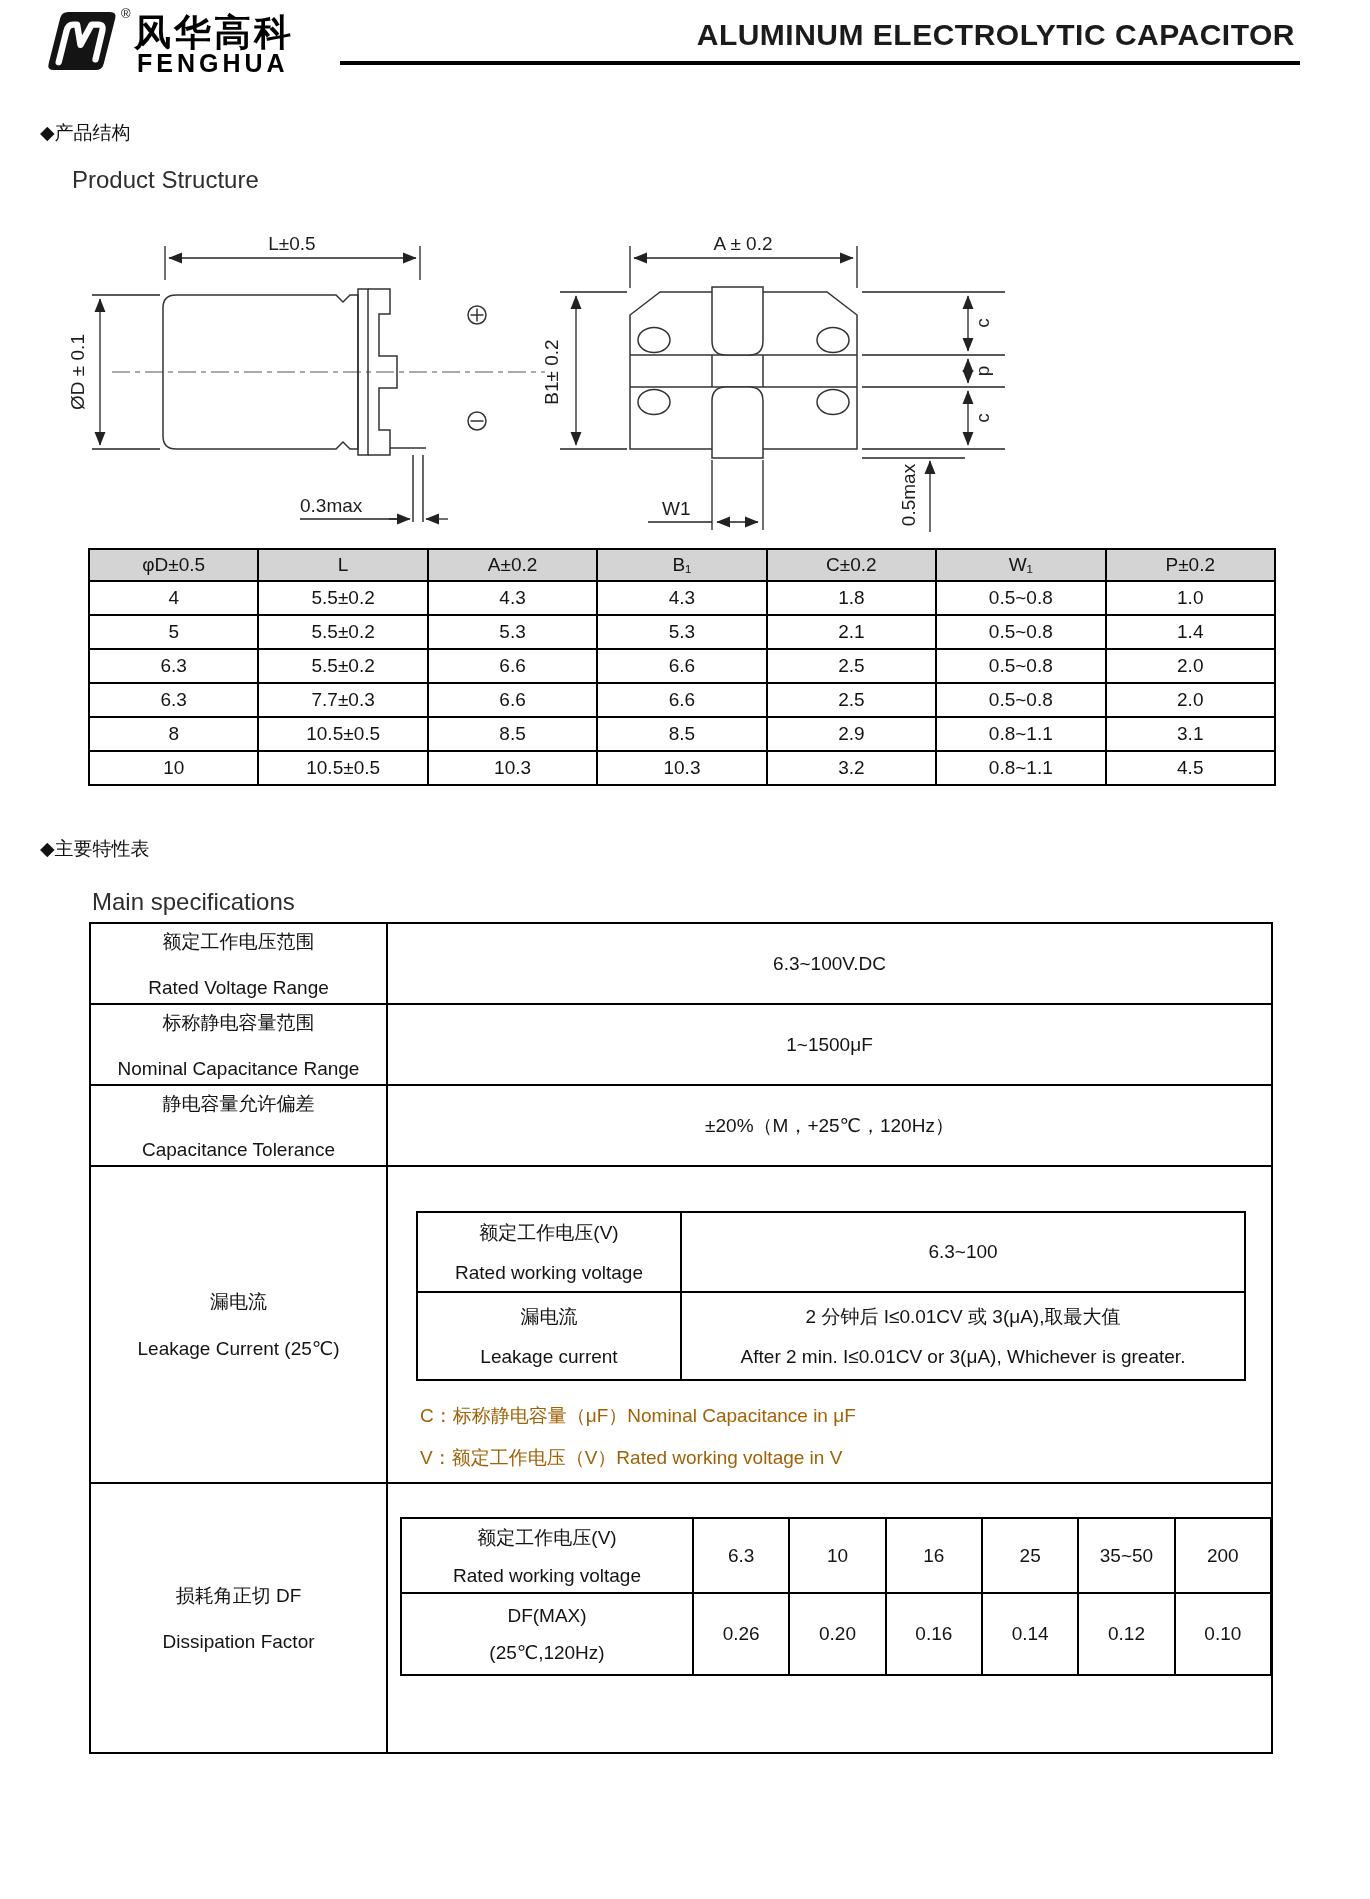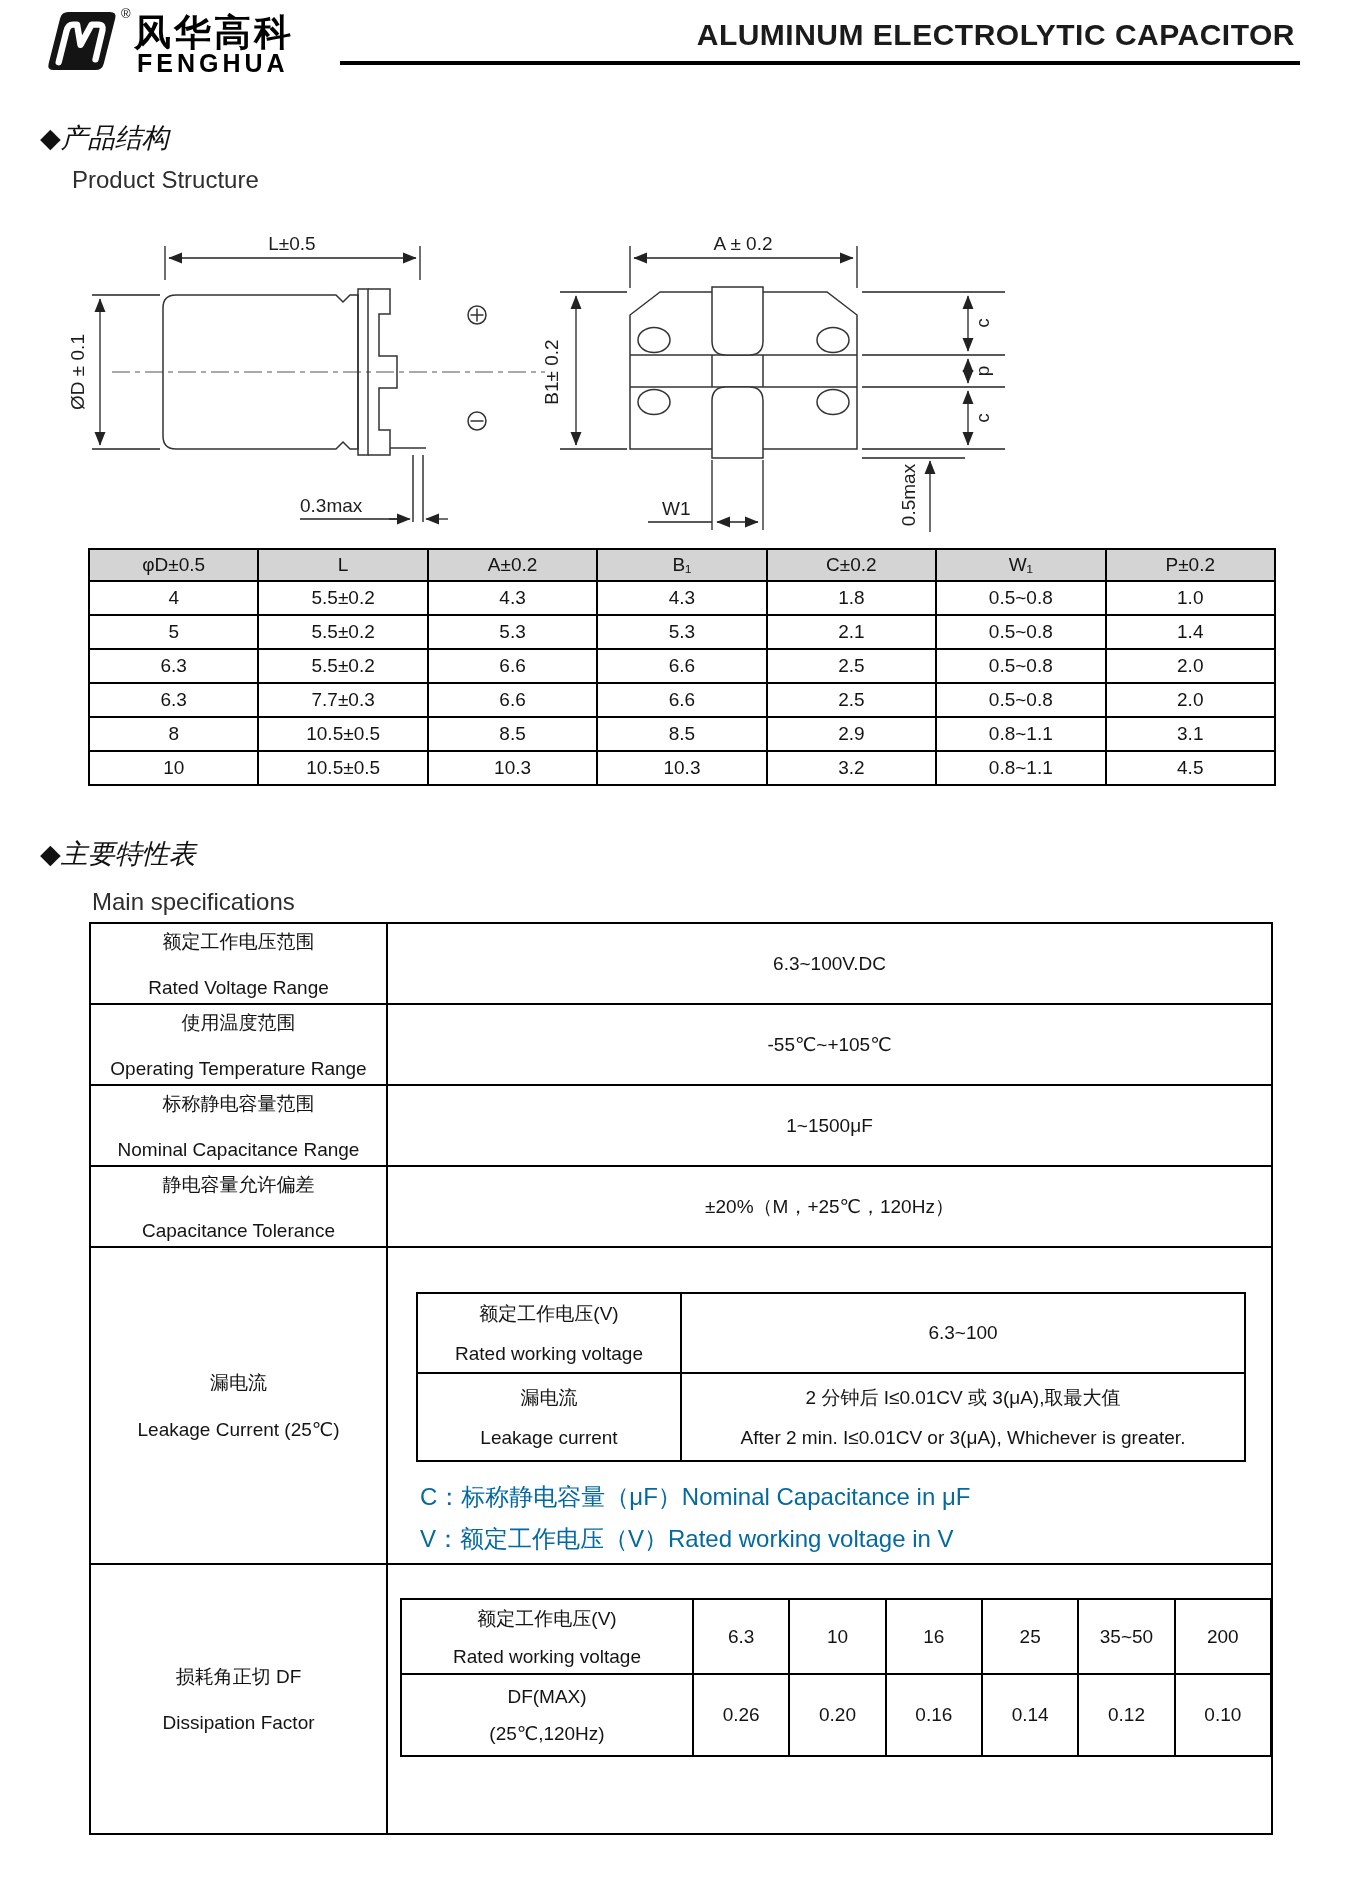--- a/index.html
+++ b/index.html
@@ -6,21 +6,21 @@
   .page{position:relative;width:1370px;height:1899px;background:#fff;overflow:hidden;
         font-family:"Liberation Sans","DejaVu Sans",sans-serif;color:#1a1a1a;}
   
   .logo-mark{position:absolute;left:42px;top:10px;width:76px;height:62px;}
   .reg-mark{position:absolute;left:121px;top:6px;font-size:13px;color:#111;}
   .brand-cn{position:absolute;left:134px;top:8px;font-size:37px;font-weight:bold;letter-spacing:3px;color:#000;white-space:nowrap;}
   .brand-en{position:absolute;left:137px;top:49px;font-size:25px;font-weight:bold;letter-spacing:4px;color:#000;white-space:nowrap;}
   .doc-title{position:absolute;right:75px;top:18px;font-size:30px;font-weight:bold;letter-spacing:.5px;color:#1b1b1b;white-space:nowrap;}
   .title-rule{position:absolute;left:340px;right:70px;top:61px;height:4px;background:#000;}
   
-  .sec-cn{position:absolute;font-size:27px;color:#111;white-space:nowrap;font-style:italic;}
+  .sec-cn{position:absolute;font-size:19px;color:#111;white-space:nowrap;}
   .sec-en{position:absolute;font-size:24px;color:#2e2e2e;white-space:nowrap;margin-top:8px;}
   #sec1-cn{left:40px;top:120px;}
   #sec1-en{left:72px;top:158px;}
   #sec2-cn{left:40px;top:836px;}
   #sec2-en{left:92px;top:880px;}
   
   .diagrams{position:absolute;left:0;top:192px;width:1370px;height:352px;}
   .diagrams text{font-family:"Liberation Sans","DejaVu Sans",sans-serif;}
   
   table{border-collapse:collapse;table-layout:fixed;}
@@ -38,21 +38,21 @@
   .rh-df{height:270px;}
   .pair{display:flex;flex-direction:column;align-items:center;justify-content:flex-end;gap:22px;}
   .cell-top{vertical-align:top;text-align:left;}
   
   .inner-table td{border:2px solid #000;}
   .leak-table{margin:44px 0 0 28px;width:830px;}
   .leak-table .c1{width:262px;}
   .leak-table .r1{height:80px;}
   .leak-table .r2{height:88px;}
   .leak-table .pair{gap:16px;}
-  .note{margin:14px 0 0 32px;font-size:24px;line-height:42px;color:#0369a1;}
+  .note{margin:14px 0 0 32px;font-size:19px;line-height:42px;color:#a16207;}
   .df-table{margin:33px 0 0 12px;width:872px;}
   .df-table .c1{width:290px;}
   .df-table .r1{height:75px;}
   .df-table .r2{height:82px;}
   .df-table .pair{gap:14px;}
 </style>
 </head>
 <body>
 
 <div class="page">
@@ -247,29 +247,20 @@
             <div class="pair">
         <div>额定工作电压范围</div>
         <div>Rated Voltage Range</div>
       </div>
           </td>
       <td>6.3~100V.DC</td>
     </tr>
     <tr class="rh">
       <td>
             <div class="pair">
-        <div>使用温度范围</div>
-        <div>Operating Temperature Range</div>
-      </div>
-          </td>
-      <td>-55℃~+105℃</td>
-    </tr>
-    <tr class="rh">
-      <td>
-            <div class="pair">
         <div>标称静电容量范围</div>
         <div>Nominal Capacitance Range</div>
       </div>
           </td>
       <td>1~1500μF</td>
     </tr>
     <tr class="rh">
       <td>
             <div class="pair">
         <div>静电容量允许偏差</div>

